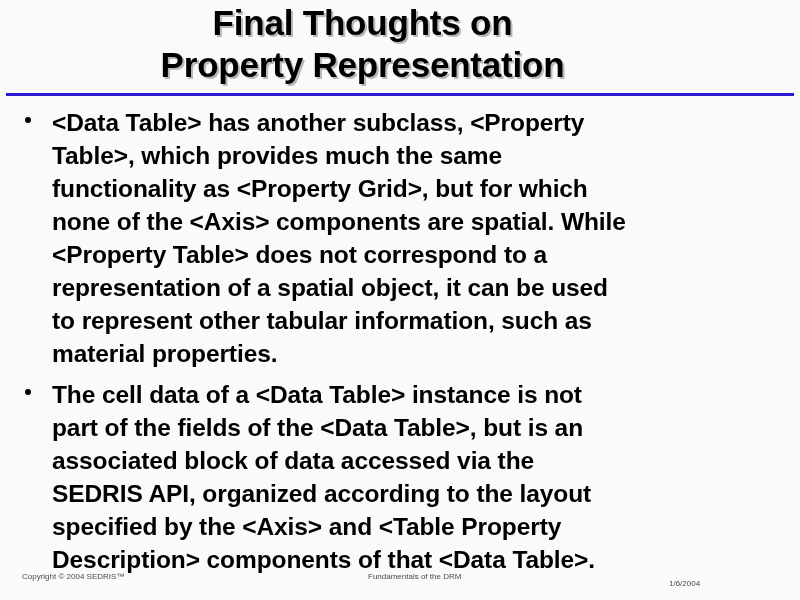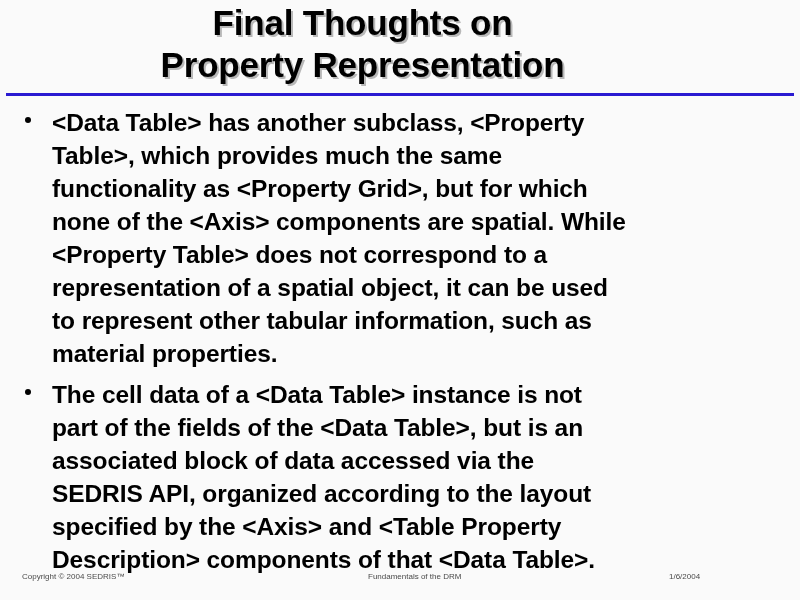--- a/index.html
+++ b/index.html
@@ -98,21 +98,21 @@
   }
   .footer-center {
     position: absolute;
     left: 368px;
     top: 0;
     white-space: nowrap;
   }
   .footer-date {
     position: absolute;
     left: 669px;
-    top: 0;
+    top: 7px;
     white-space: nowrap;
     text-align: center;
   }
   .footer-page {
     position: absolute;
     left: 740px;
     top: 0;
     white-space: nowrap;
     margin-top: 28px;
   }

